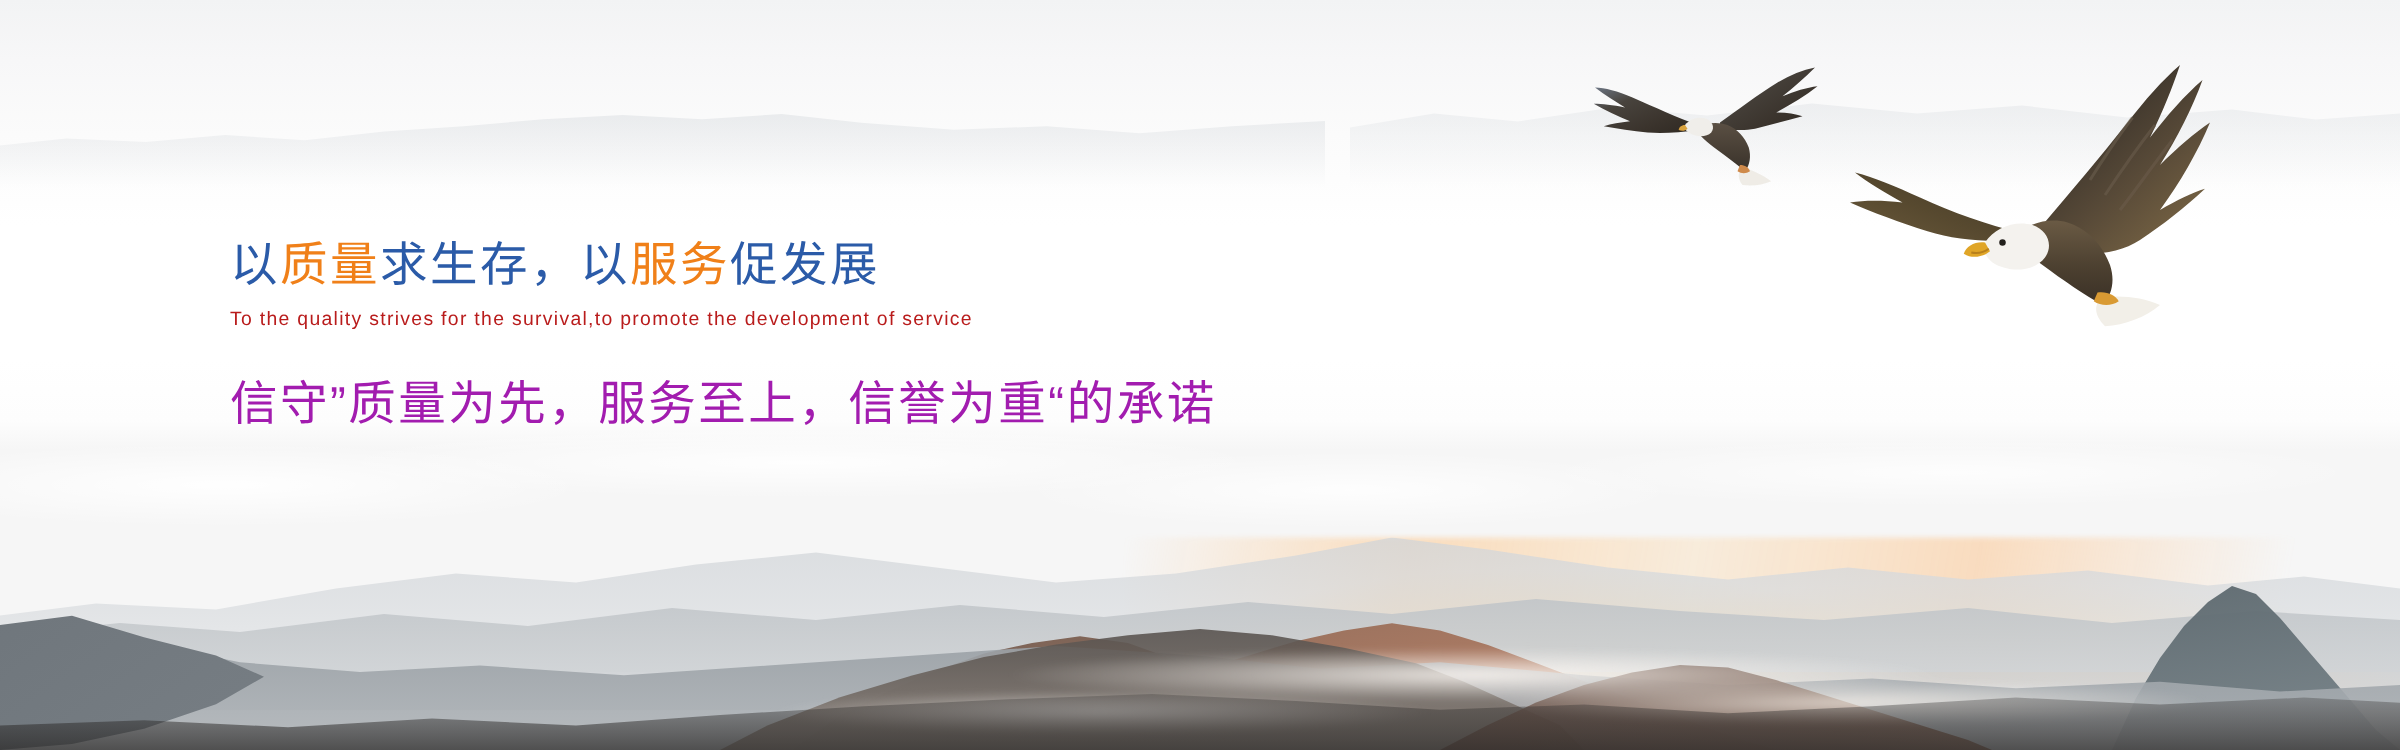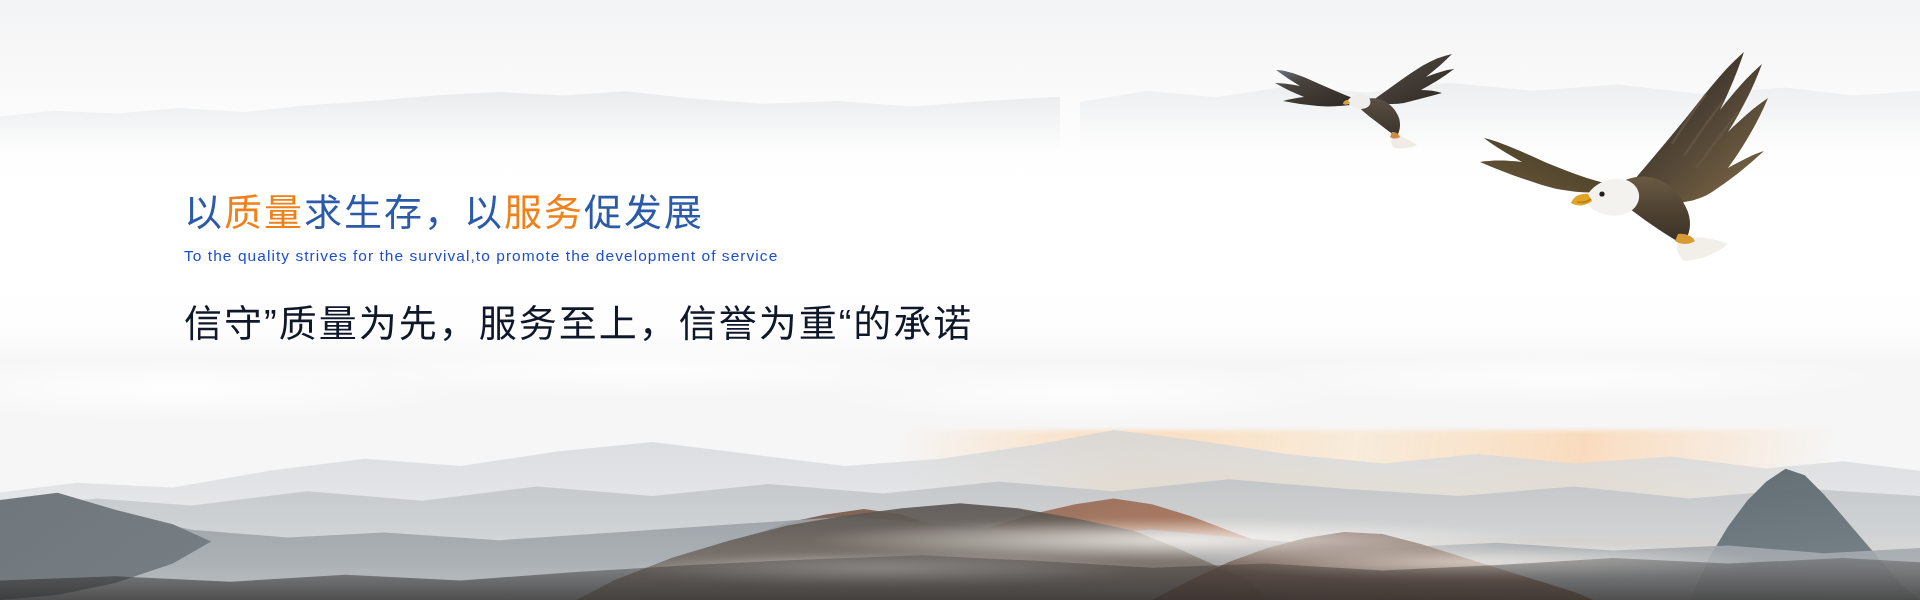--- a/index.html
+++ b/index.html
@@ -226,27 +226,27 @@
     font-size: 38px;
     line-height: 1.26;
     letter-spacing: 2px;
     font-weight: 400;
     color: #2b5ba8;
     white-space: nowrap;
     margin: 0;
   }
   .headline .accent { color: #f08019; }
   .headline-2 {
-    color: #0f172a;
+    color: #a21caf;
     margin-top: 36px;
   }
   .sub {
     font-size: 15.5px;
     letter-spacing: 1.05px;
-    color: #1d4ed8;
+    color: #b91c1c;
     font-weight: 400;
     margin: 9px 0 0 0;
     white-space: nowrap;
   }
 </style>
 </head>
 <body>
 
 <div class="banner">
 

